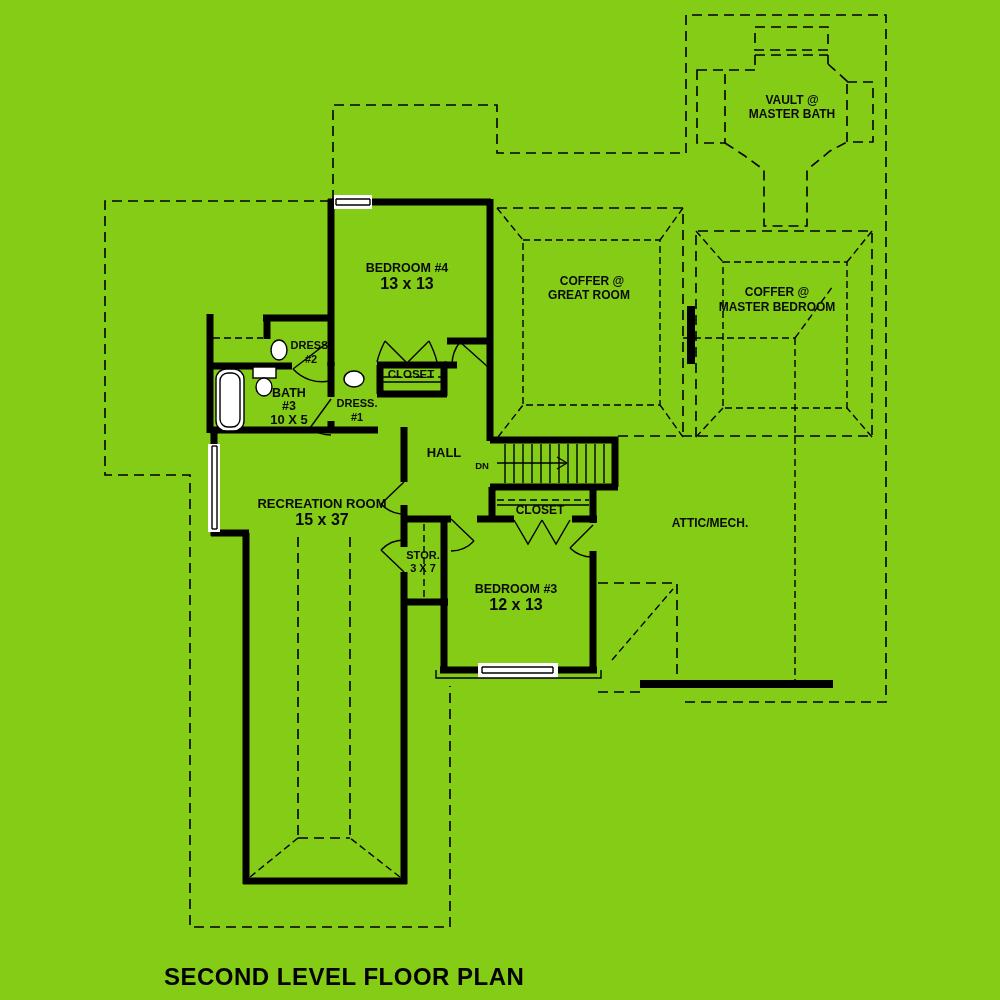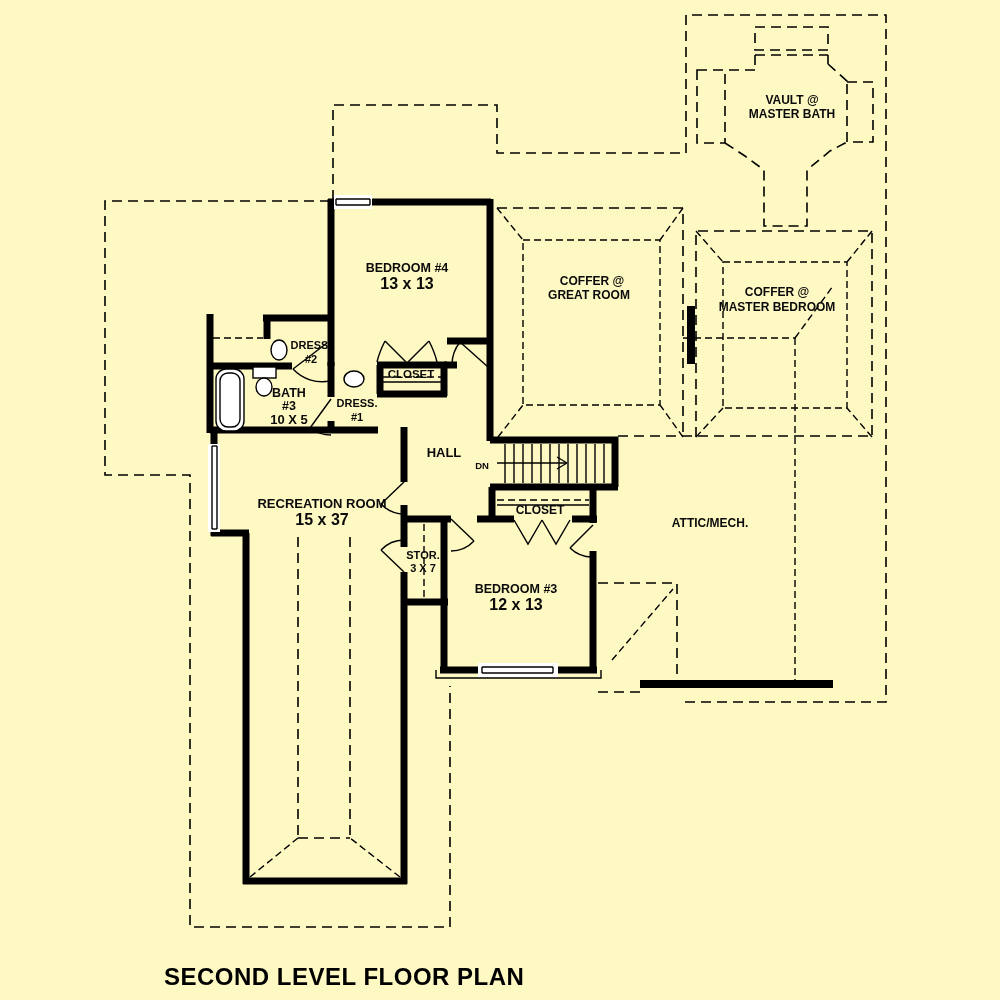--- a/index.html
+++ b/index.html
@@ -1,16 +1,16 @@
 <!DOCTYPE html>
 <html><head>
 <meta charset="utf-8">
 <style>
   html,body{margin:0;padding:0;background:#ffffff;}
-  .page{position:relative;width:1000px;height:1000px;background:#fef9c3;overflow:hidden;}
+  .page{position:relative;width:1000px;height:1000px;background:#84cc16;overflow:hidden;}
   svg{display:block;}
   .w{stroke:#000;stroke-width:7;fill:none;}
   .w8{stroke:#000;stroke-width:8;fill:none;}
   .d{stroke:#000;stroke-width:1.6;fill:none;stroke-dasharray:10 6;}
   .d2{stroke:#000;stroke-width:1.4;fill:none;stroke-dasharray:7 4;}
   .t{stroke:#000;stroke-width:1.4;fill:none;}
   .fx{fill:#fff;stroke:#000;stroke-width:1.4;}
   .m{fill:#fff;stroke:none;}
   .bar{fill:#000;stroke:none;}
   .lbl{font-family:"Liberation Sans",sans-serif;font-weight:700;fill:#0a0a0a;text-anchor:middle;}

